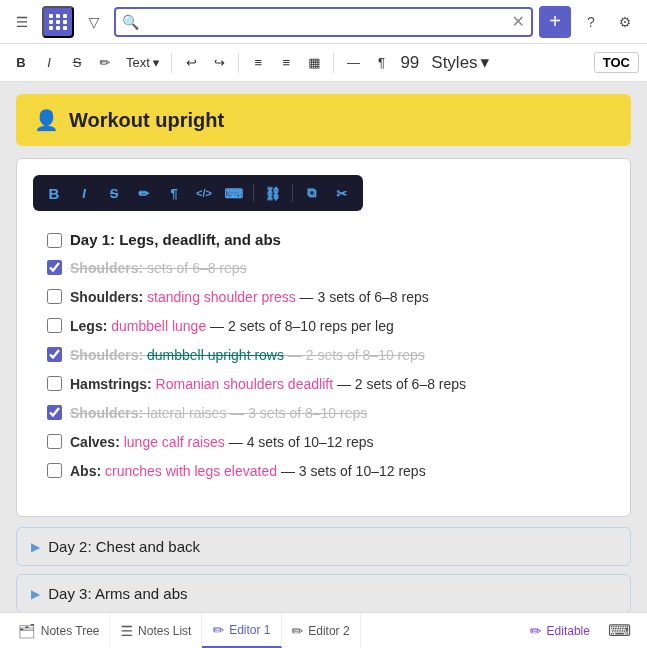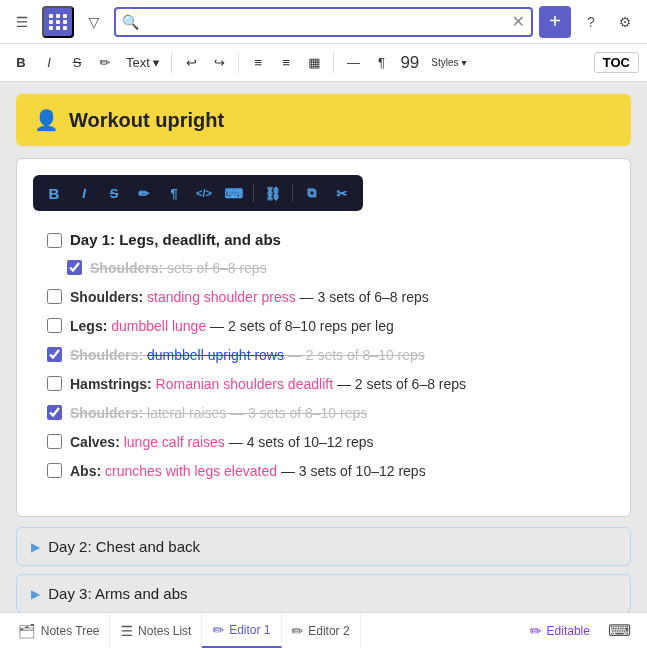--- a/index.html
+++ b/index.html
@@ -123,21 +123,21 @@
       border-radius: 3px;
     }
     .styles-dropdown {
       display: flex;
       align-items: center;
       gap: 3px;
       padding: 2px 6px;
       border: none;
       background: transparent;
       cursor: pointer;
-      font-size: 10px;
+      font-size: 17px;
       color: #333;
     }
     .toc-btn {
       padding: 2px 8px;
       border: 1px solid #ccc;
       border-radius: 3px;
       background: #fff;
       cursor: pointer;
       font-size: 13px;
       font-weight: 600;
@@ -396,21 +396,21 @@
       <button class="mini-btn">✂</button>
     </div>
 
     <div class="day1-header">
       <input type="checkbox" class="task-checkbox" style="">
       <span>Day 1: Legs, deadlift, and abs</span>
     </div>
 
     <div class="task-list">
 
-      <div class="task-item" style="color:#bbb;margin-left:20px;">
+      <div class="task-item" style="color:#bbb;">
         <input type="checkbox" class="task-checkbox" checked="" style="margin-top: 2px;">
         <span style="text-decoration:line-through; color:#bbb;">
           <span class="task-label">Shoulders:</span>
           sets of 6–8 reps
         </span>
       </div>
 
       <div class="task-item">
         <input type="checkbox" class="task-checkbox" style="">
         <span>
@@ -426,21 +426,21 @@
           <span class="task-label">Legs:</span>
           <a class="task-link" href="#">dumbbell lunge</a>
           — 2 sets of 8–10 reps per leg
         </span>
       </div>
 
       <div class="task-item">
         <input type="checkbox" class="task-checkbox" checked="" style="">
         <span style="text-decoration:line-through; color:#bbb;">
           <span class="task-label" style="color:#bbb;">Shoulders:</span>
-          <a class="task-link" href="#" style="color:#1d4ed8; text-decoration:line-through;text-align:center;">dumbbell upright rows</a>
+          <a class="task-link" href="#" style="color:#0f766e; text-decoration:line-through;text-align:center;">dumbbell upright rows</a>
           — 2 sets of 8–10 reps
         </span>
       </div>
 
       <div class="task-item">
         <input type="checkbox" class="task-checkbox" style="">
         <span>
           <span class="task-label">Hamstrings:</span>
           <a class="task-link" href="#">Romanian shoulders deadlift</a>
           — 2 sets of 6–8 reps

